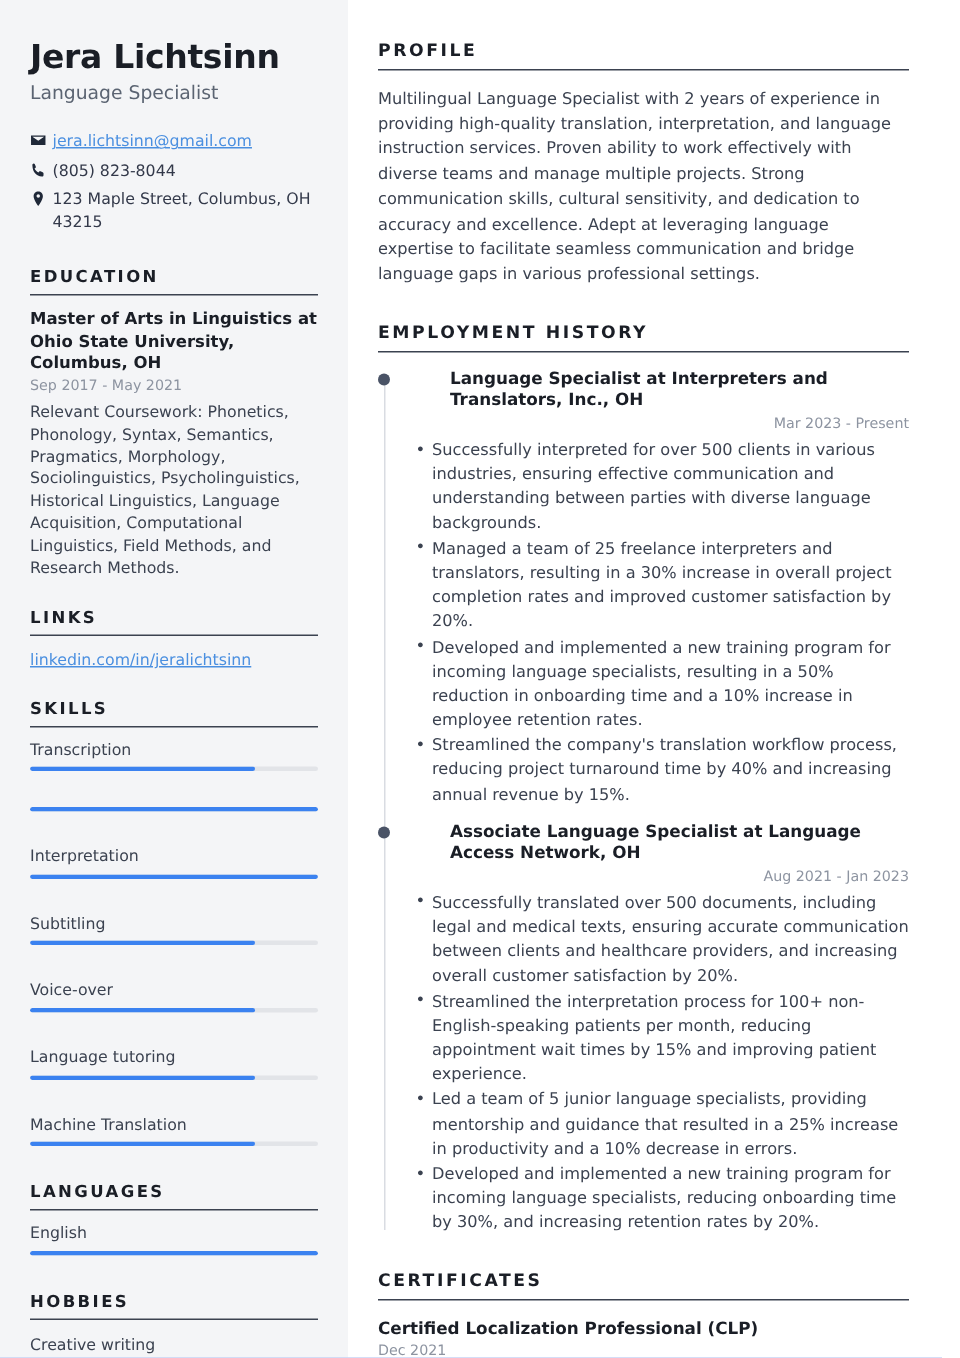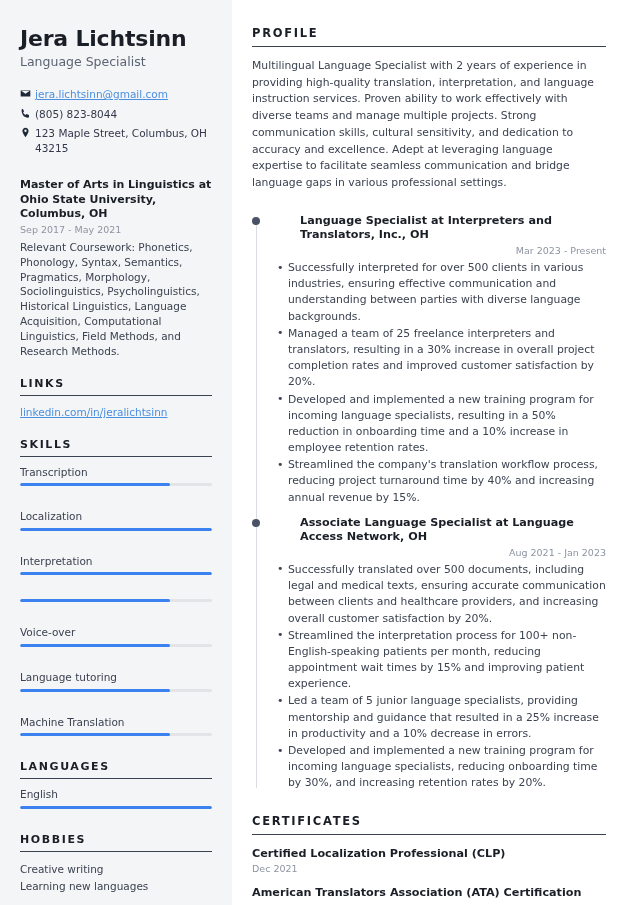--- a/index.html
+++ b/index.html
@@ -247,20 +247,21 @@
         <span class="contact-ico">
           <svg width="11" height="11" viewBox="0 0 16 16" fill="currentColor">
               <path d="M8 1C5.5 1 3.5 3 3.5 5.5 3.5 9 8 15 8 15s4.5-6 4.5-9.5C12.5 3 10.5 1 8 1zm0 6.1a1.7 1.7 0 110-3.4 1.7 1.7 0 010 3.4z"></path>
             </svg>
         </span>
         <span class="contact-text">123 Maple Street, Columbus, OH 43215</span>
       </div>
     </div>
 
     <section class="side-section">
+      <div class="side-head">EDUCATION</div>
       <div>
         <div class="edu-degree">Master of Arts in Linguistics at Ohio State University, Columbus, OH</div>
         <div class="edu-date">Sep 2017 - May 2021</div>
         <div class="edu-desc">Relevant Coursework: Phonetics, Phonology, Syntax, Semantics, Pragmatics, Morphology, Sociolinguistics, Psycholinguistics, Historical Linguistics, Language Acquisition, Computational Linguistics, Field Methods, and Research Methods.</div>
       </div>
     </section>
 
     <section class="side-section">
       <div class="side-head">LINKS</div>
       <div class="link-item">
@@ -270,32 +271,32 @@
 
     <section class="side-section">
       <div class="side-head">SKILLS</div>
       <div class="bar-item">
         <div class="bar-label">Transcription</div>
         <div class="bar-track">
             <div class="bar-fill" style="width: 78%;"></div>
           </div>
       </div>
       <div class="bar-item">
-        <div class="bar-label">Localization</div>
         <div class="bar-track">
             <div class="bar-fill" style="width: 100%;"></div>
           </div>
       </div>
       <div class="bar-item">
         <div class="bar-label">Interpretation</div>
         <div class="bar-track">
             <div class="bar-fill" style="width: 100%;"></div>
           </div>
       </div>
       <div class="bar-item">
+        <div class="bar-label">Subtitling</div>
         <div class="bar-track">
             <div class="bar-fill" style="width: 78%;"></div>
           </div>
       </div>
       <div class="bar-item">
         <div class="bar-label">Voice-over</div>
         <div class="bar-track">
             <div class="bar-fill" style="width: 78%;"></div>
           </div>
       </div>
@@ -332,20 +333,21 @@
   </aside>
 
   <main class="main">
 
     <section class="main-section">
       <div class="main-head">PROFILE</div>
       <p class="profile-text">Multilingual Language Specialist with 2 years of experience in providing high-quality translation, interpretation, and language instruction services. Proven ability to work effectively with diverse teams and manage multiple projects. Strong communication skills, cultural sensitivity, and dedication to accuracy and excellence. Adept at leveraging language expertise to facilitate seamless communication and bridge language gaps in various professional settings.</p>
     </section>
 
     <section class="main-section">
+      <div class="main-head">EMPLOYMENT HISTORY</div>
       <div class="timeline">
 
         <div class="job">
           <span class="job-dot"></span>
           <div class="job-role">Language Specialist at Interpreters and Translators, Inc., OH</div>
           <div class="job-date">Mar 2023 - Present</div>
           <ul class="job-bullets">
             <li>Successfully interpreted for over 500 clients in various industries, ensuring effective communication and understanding between parties with diverse language backgrounds.</li>
             <li>Managed a team of 25 freelance interpreters and translators, resulting in a 30% increase in overall project completion rates and improved customer satisfaction by 20%.</li>
             <li>Developed and implemented a new training program for incoming language specialists, resulting in a 50% reduction in onboarding time and a 10% increase in employee retention rates.</li>

